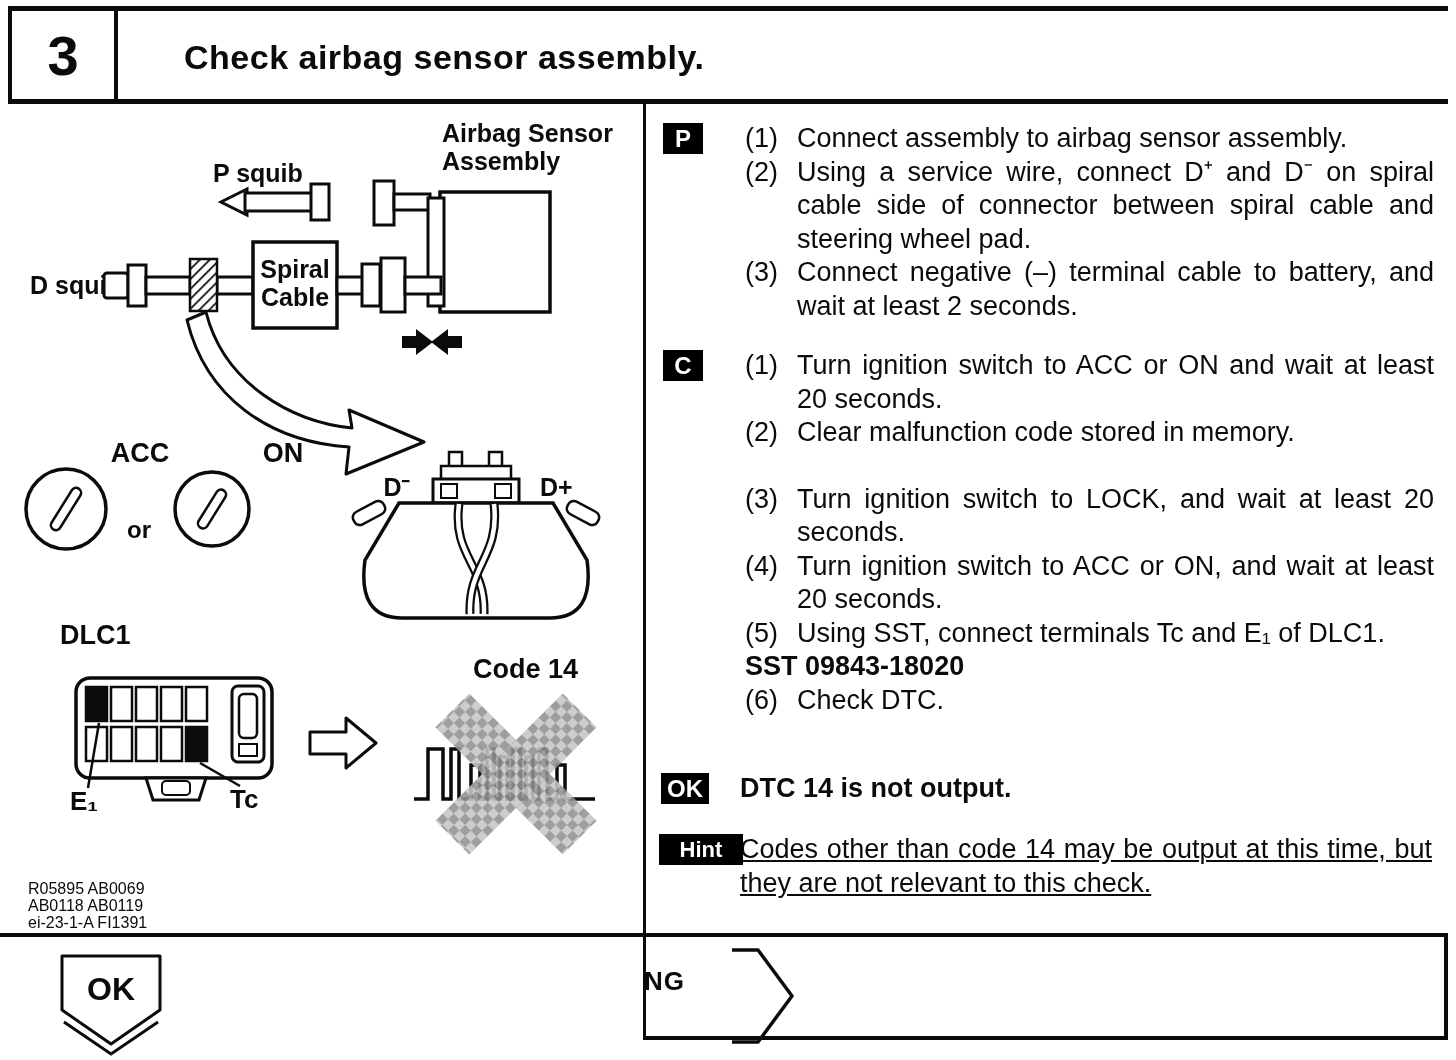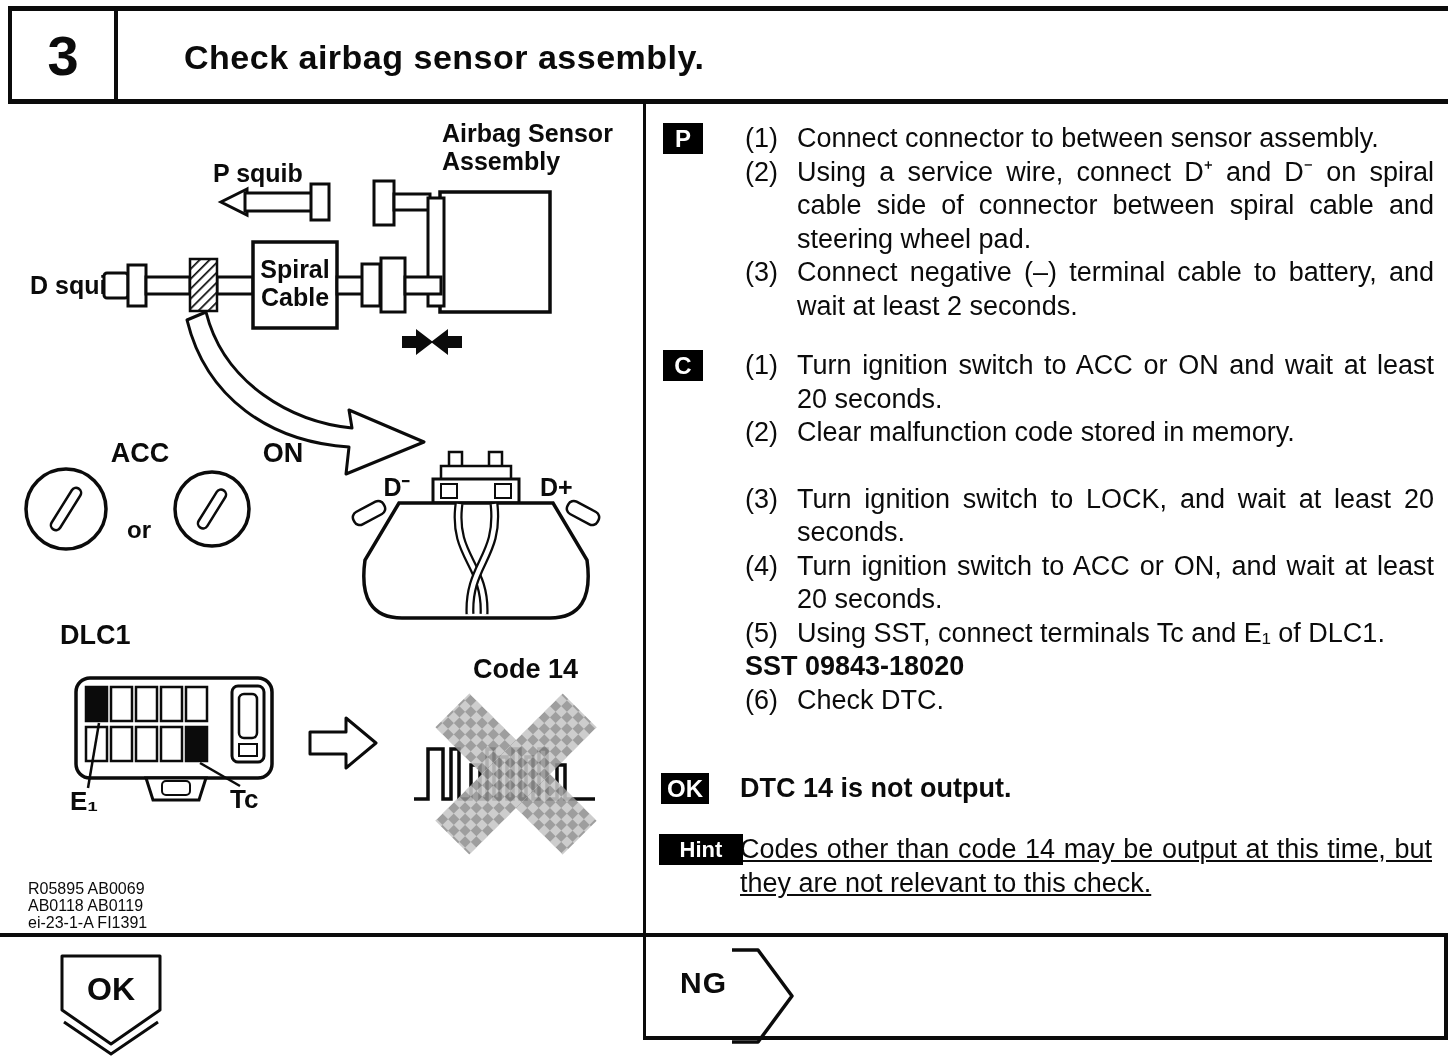--- a/index.html
+++ b/index.html
@@ -25,21 +25,21 @@
   .items { margin:0 11px 0 100px; font-size:27px; line-height:33.5px; }
   .item { display:flex; }
   .item .num { width:52px; flex:none; }
   .item .txt { flex:1; text-align:justify; }
   .item.gap-top { margin-top:33px; }
   .txt-plain { font-weight:bold; }
   .ok-text { margin-left:95px; font-size:27px; line-height:33px; font-weight:bold; }
   .hint-text { margin-left:95px; margin-right:13px; font-size:27px; line-height:33.5px; text-align:justify;text-decoration:underline; }
 
   
-  .ng-label { position:absolute; left:680px; top:966px; font-size:30px; font-weight:bold; letter-spacing:1px; }
+  .ng-label { position:absolute; left:644px; top:966px; font-size:26px; font-weight:bold; letter-spacing:1px; }
   .ng-action { position:absolute; left:795px; top:980px; font-size:26px; font-weight:bold; }
 
   svg text { font-family:"Liberation Sans", sans-serif; fill:#0b0b0b; }
 </style>
 </head>
 <body>
 
 <div class="page">
 
   <div class="hline" style="left:8px; top:6px; width:1440px; height:5px;"></div>
@@ -192,21 +192,21 @@
       <text x="28" y="809">AB0118 AB0119</text>
       <text x="28" y="826">ei-23-1-A FI1391</text>
     </g>
   </svg>
 
   <div class="sec" style="top:122px">
     <span class="badge badge-p">P</span>
     <div class="items">
       <div class="item">
         <span class="num">(1)</span>
-        <span class="txt">Connect connector to between sensor assembly.</span>
+        <span class="txt">Connect assembly to airbag sensor assembly.</span>
       </div>
       <div class="item">
         <span class="num">(2)</span>
         <span class="txt">Using a service wire, connect D⁺ and D⁻ on spiral cable side of connector between spiral cable and steering wheel pad.</span>
       </div>
       <div class="item">
         <span class="num">(3)</span>
         <span class="txt">Connect negative (–) terminal cable to battery, and wait at least 2 seconds.</span>
       </div>
     </div>

